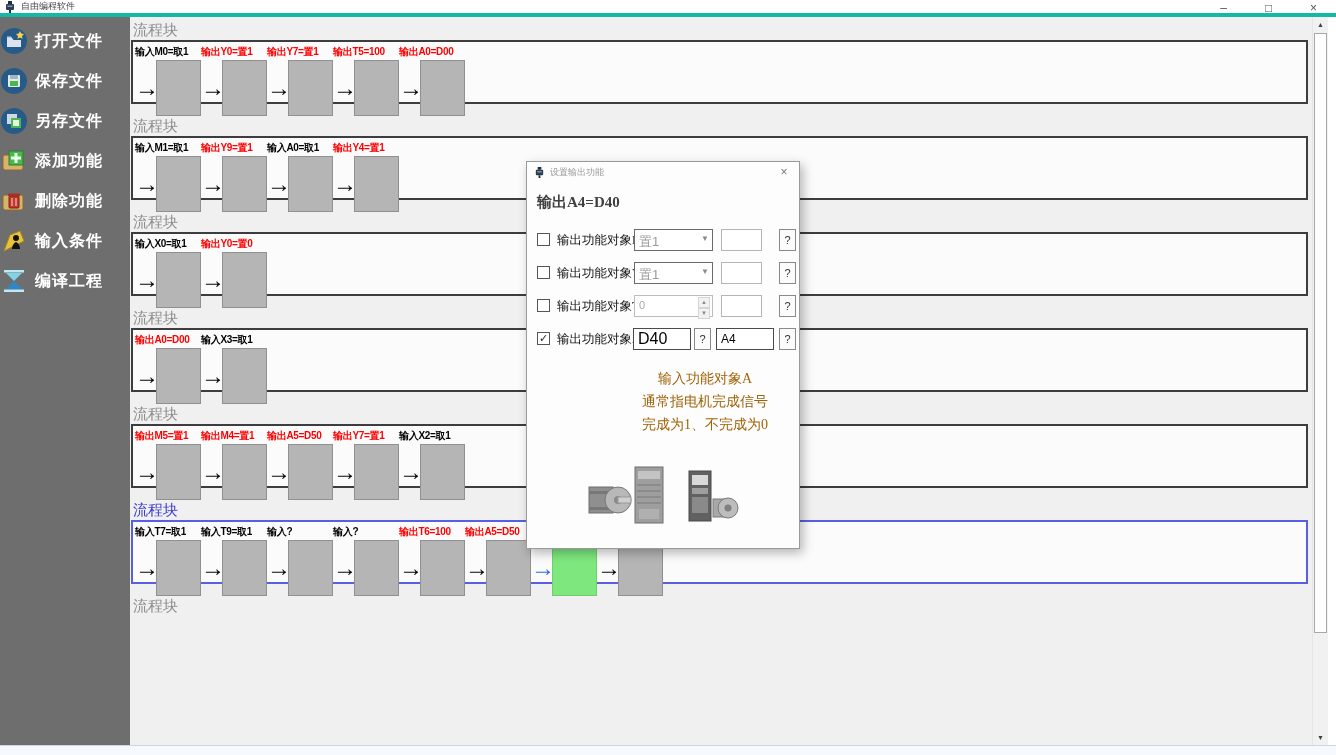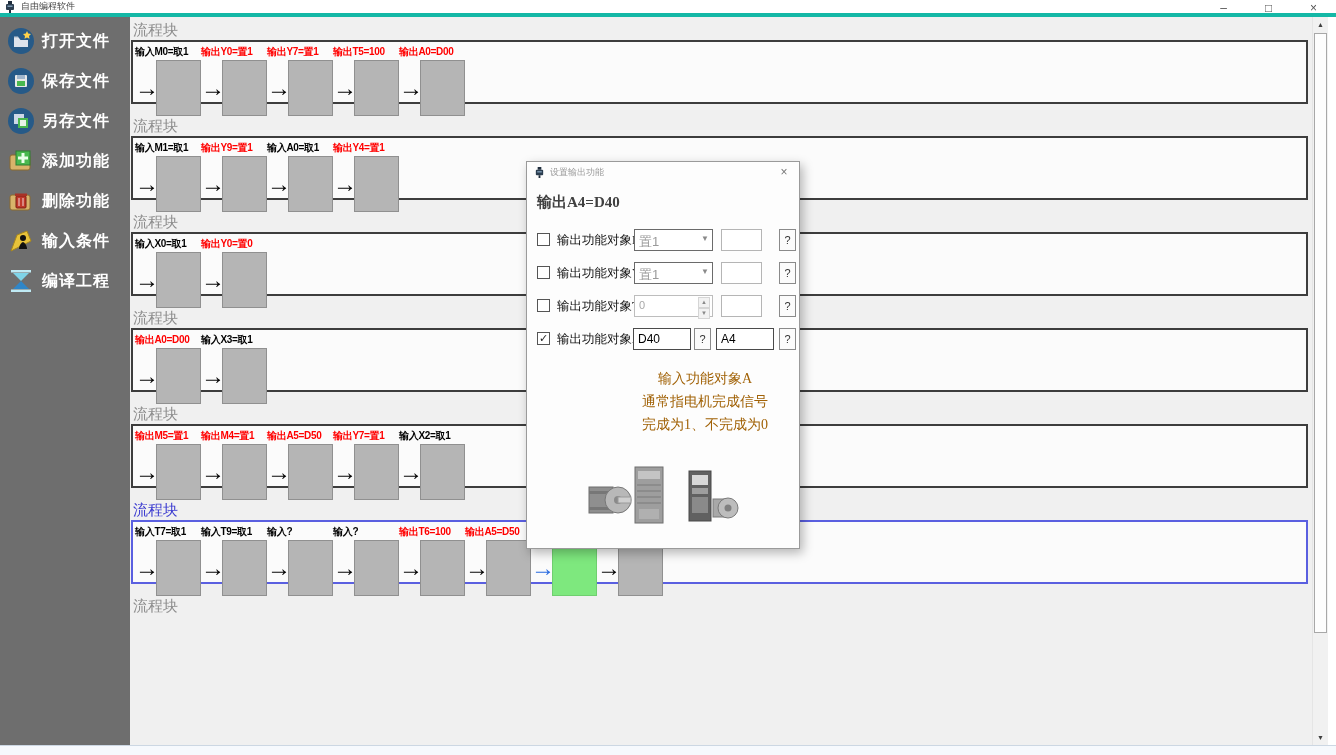--- a/index.html
+++ b/index.html
@@ -12,21 +12,21 @@
     background:#ffffff; border-bottom:4px solid #14b8a6; display:flex; align-items:center; }
   .titlebar .app-ic { width:12px; height:12px; margin:0 5px 0 4px; flex:0 0 auto; }
   .titlebar .ttl { font-size:9px; color:#444; }
   .win-controls { position:absolute; right:0; top:0; height:17px; display:flex; }
   .win-controls span { width:45px; text-align:center; line-height:16px; font-size:12px;
     color:#555; cursor:default; }
 
   
   .sidebar { position:absolute; left:0; top:17px; width:130px; height:728px;
     background:#6e6e6e; padding-top:4px; }
-  .side-btn { height:40px; display:flex; align-items:center; padding-left:7px; cursor:default; }
+  .side-btn { height:40px; display:flex; align-items:center; cursor:default; }
   .side-icon { width:28px; height:28px; margin-right:7px; flex:0 0 auto; }
   .side-icon svg { width:28px; height:28px; display:block; }
   .side-label { color:#ffffff; font-weight:bold; font-size:16px; letter-spacing:1px; }
 
   
   .main { position:absolute; left:130px; top:17px; width:1198px; height:728px;
     background:#f0f0f0; overflow:hidden; }
   .flow-area { position:absolute; left:1px; top:0; width:1177px; }
   .section { margin-top:14px; }
   .section:first-child { margin-top:5px; }
@@ -86,21 +86,21 @@
   .spin .sbtns { position:absolute; right:2px; top:1px; display:flex; flex-direction:column; }
   .spin .sbtns span { font-size:6px; line-height:9px; color:#8a8a8a; text-align:center;
     width:12px; background:#f2f2f2; border:1px solid #d5d5d5; }
   .sm-input { position:absolute; left:194px; top:5px; width:41px; height:22px;
     border:1px solid #b5b5b5; background:#fff; font-size:11px; padding:0 3px;
     font-family:"Liberation Sans", sans-serif; }
   .help-btn { position:absolute; top:5px; width:17px; height:22px; border:1px solid #8a8a8a;
     background:#fbfbfb; font-size:11px; color:#333; text-align:center; line-height:20px; }
   .help-btn.pos1 { left:252px; }
   .d-in1 { position:absolute; left:106px; top:5px; width:58px; height:22px;
-    border:1px solid #4a4a4a; background:#fff; font-size:12px; color:#000; padding:0 4px;
+    border:1px solid #4a4a4a; background:#fff; font-size:16px; color:#000; padding:0 4px;
     font-family:"Liberation Sans", sans-serif; }
   .d-help1 { left:167px; }
   .d-in2 { position:absolute; left:189px; top:5px; width:58px; height:22px;
     border:1px solid #4a4a4a; background:#fff; font-size:12px; color:#000; padding:0 4px;
     font-family:"Liberation Sans", sans-serif; }
   .dlg-help { position:absolute; left:0; top:205px; width:100%; text-align:center;
     font-size:14px; color:#a16207; font-family:"Liberation Serif", serif; line-height:23px;margin-left:42px; }
   .dlg-images { position:absolute; left:0; top:295px; width:100%; height:70px;
     display:flex; justify-content:center; align-items:flex-end; gap:22px; }
 </style>

